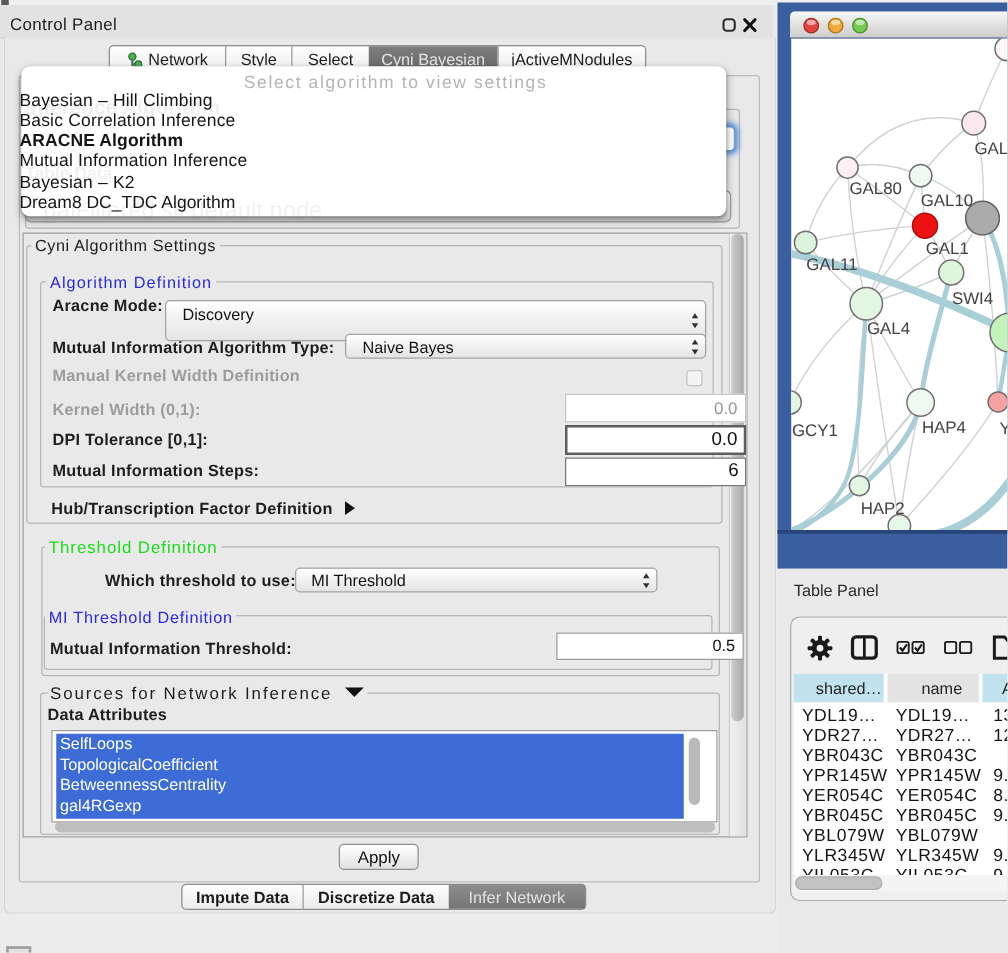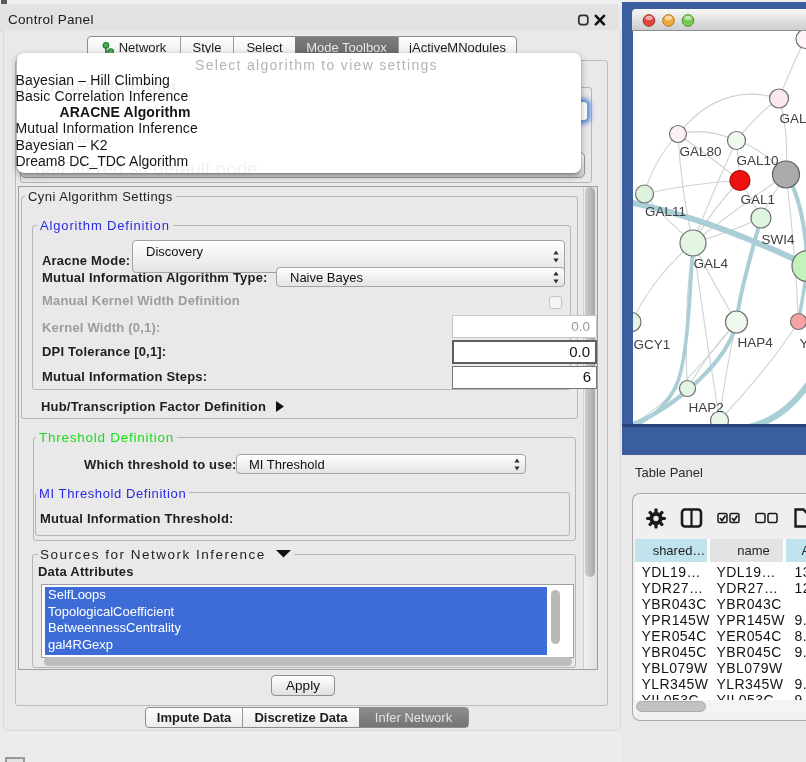--- a/index.html
+++ b/index.html
@@ -40,42 +40,42 @@
       <svg width="12" height="17" viewBox="0 0 12 17" style="margin-right:5px;margin-top:3px;">
         <path d="M3.9 5 L3.9 15.3 L8.6 15.3 M3.9 10.5 L8.6 10.5" stroke="#5c6270" stroke-width="1.7" fill="none"></path>
         <circle cx="3.9" cy="4.3" r="2.8" fill="#4caf50" stroke="#1f7a2d" stroke-width="1.1"></circle>
         <circle cx="8.7" cy="10.4" r="2.7" fill="#4caf50" stroke="#1f7a2d" stroke-width="1.1"></circle>
         <circle cx="8.7" cy="15.5" r="2.7" fill="#4caf50" stroke="#1f7a2d" stroke-width="1.1"></circle>
       </svg>
       <span>Network</span>
     </div>
     <div style="width:53px;display:flex;align-items:center;justify-content:center;border-right:1px solid #9a9a9a;">Style</div>
     <div style="width:61px;display:flex;align-items:center;justify-content:center;">Select</div>
-    <div style="width:103px;display:flex;align-items:center;justify-content:center;background:linear-gradient(#7d7d7d,#676767);color:#e6e6e6;">Mode Toolbox</div>
+    <div style="width:103px;display:flex;align-items:center;justify-content:center;background:linear-gradient(#7d7d7d,#676767);color:#e6e6e6;">Cyni Bayesian</div>
     <div style="flex:1;display:flex;align-items:center;justify-content:center;border-left:1px solid #9a9a9a;">jActiveMNodules</div>
   </div>
 
   <div class="abs" style="left:15px;top:60px;width:593px;height:646px;border:1px solid #bdbdbd;border-radius:3px;background:#e9e9e9;"></div>
 
   <div class="abs" style="left:20px;top:87px;width:572px;height:96px;border:1px solid #b6b6b6;border-radius:3px;"></div>
   <div class="abs" style="left:25px;top:100px;width:563.5px;height:22px;border:2px solid #6f9fd8;border-radius:5px;background:#fff;box-shadow:0 0 4px 2px rgba(85,135,215,0.8);"></div>
   <div class="abs" style="left:20px;top:152px;width:565px;height:26px;border-radius:5px;border:1px solid #9a9a9a;background:linear-gradient(#ffffff,#ececec 60%,#d2d2d2);"></div>
 
   <div class="abs" style="left:17.5px;top:186px;width:580.5px;height:484px;border:1px solid #9f9f9f;background:#e9e9e9;"></div>
 
   <div class="abs" style="left:583px;top:187px;width:14px;height:482px;background:linear-gradient(to right,#efefef,#e2e2e2);border-left:1px solid #d0d0d0;"></div>
   <div class="abs" style="left:584.5px;top:187px;width:10px;height:390px;border-radius:5px;background:linear-gradient(to right,#cdcdcd,#a8a8a8);"></div>
 
   <div class="abs grp" style="left:21px;top:196px;width:557px;height:223px;"></div>
   <div class="abs" style="left:25px;top:189px;background:#e9e9e9;padding:0 3px;font-size:13px;letter-spacing:0.45px;color:#1e1e1e;">Cyni Algorithm Settings</div>
 
   <div class="abs grp" style="left:32px;top:225px;width:539px;height:165px;"></div>
   <div class="abs" style="left:37px;top:218px;background:#e9e9e9;padding:0 3px;font-size:13px;letter-spacing:0.85px;color:#2a2ae0;">Algorithm Definition</div>
 
-  <div class="abs lbl" style="left:42px;top:253px;">Aracne Mode:</div>
+  <div class="abs lbl" style="left:42px;top:237px;">Aracne Mode:</div>
   <div class="abs combo" style="left:132px;top:240px;width:433px;height:33px;">
     <span style="position:absolute;left:13px;top:3px;">Discovery</span>
     <svg class="abs" style="right:5px;top:50%;margin-top:-6.5px;" width="6" height="13" viewBox="0 0 6 13">
       <path d="M3 0.5 L5.6 4.5 L0.4 4.5 Z" fill="#2e2e2e"></path>
         <path d="M3 12.5 L5.6 8.5 L0.4 8.5 Z" fill="#2e2e2e"></path>
     </svg>
   </div>
 
   <div class="abs lbl" style="left:42px;top:270px;">Mutual Information Algorithm Type:</div>
   <div class="abs combo" style="left:276px;top:267px;width:289px;height:20px;">
@@ -112,20 +112,21 @@
     <span style="position:absolute;left:12px;top:2px;">MI Threshold</span>
     <svg class="abs" style="right:5px;top:50%;margin-top:-6.5px;" width="6" height="13" viewBox="0 0 6 13">
       <path d="M3 0.5 L5.6 4.5 L0.4 4.5 Z" fill="#2e2e2e"></path>
         <path d="M3 12.5 L5.6 8.5 L0.4 8.5 Z" fill="#2e2e2e"></path>
     </svg>
   </div>
 
   <div class="abs" style="left:35px;top:492px;width:535px;height:44px;border:1px solid #b6b6b6;border-radius:3px;"></div>
   <div class="abs" style="left:36px;top:486px;background:#e9e9e9;padding:0 3px;font-size:13px;letter-spacing:0.6px;color:#2a2ae0;">MI Threshold Definition</div>
   <div class="abs lbl" style="left:40px;top:511px;">Mutual Information Threshold:</div>
+  <div class="abs inp" style="left:417px;top:506px;width:150px;height:22px;border:1px solid #9a9a9a;line-height:20px;">0.5</div>
 
   <div class="abs" style="left:32px;top:554px;width:544px;height:114px;border:1px solid #b6b6b6;border-radius:3px;"></div>
   <div class="abs" style="left:38px;top:547px;background:#e9e9e9;padding:0 2px;font-size:13.5px;letter-spacing:1.5px;color:#1e1e1e;">Sources for Network Inference
     <svg width="17" height="9" viewBox="0 0 17 9" style="margin-left:4px;vertical-align:1px;">
         <path d="M1 1 L16 1 L8.5 8.5 Z" fill="#111"></path>
       </svg>
   </div>
   <div class="abs lbl" style="left:38px;top:564px;">Data Attributes</div>
 
   <div class="abs" style="left:41px;top:584px;width:533px;height:74px;border:1px solid #9f9f9f;background:#fff;overflow:hidden;">
@@ -147,21 +148,21 @@
 
   <div class="abs" style="left:16.5px;top:53px;width:564px;height:120px;background:#fff;border-radius:7px;
       box-shadow:0 3px 7px rgba(0,0,0,0.35), 0 1px 2px rgba(0,0,0,0.2);"></div>
   <div class="abs" style="left:195px;top:57px;font-size:14px;letter-spacing:1.3px;color:#b4b4b4;">Select algorithm to view settings</div>
   <div class="abs" style="left:20px;top:78px;font-size:16px;font-weight:bold;color:rgba(120,130,140,0.13);letter-spacing:0.3px;">Inference Algorithm</div>
   <div class="abs" style="left:20px;top:130px;font-size:14px;font-weight:bold;color:rgba(120,130,140,0.11);">Table Data</div>
   <div class="abs" style="left:35px;top:158px;font-size:19px;color:rgba(120,130,140,0.11);">galFiltered.sif default node</div>
   <div class="abs" style="left:15.5px;top:72px;font-size:14px;color:#151515;line-height:16.15px;letter-spacing:0.15px;white-space:nowrap;">
     Bayesian – Hill Climbing<br>
     Basic Correlation Inference<br>
-    <b style="letter-spacing:0.1px;padding-left:44px;">ARACNE Algorithm</b><br>
+    <b style="letter-spacing:0.1px;">ARACNE Algorithm</b><br>
     Mutual Information Inference<br>
     Bayesian – K2<br>
     <span style="letter-spacing:0;">Dream8 DC_TDC Algorithm</span>
   </div>
 
   <div class="abs" style="left:5px;top:757px;width:20px;height:10px;border:2px solid #9a9a9a;background:#e2e2e2;"></div>
 
   <div class="abs" style="left:622px;top:2px;width:184px;height:453px;background:#3b5e9e;"></div>
   <div class="abs" style="left:622px;top:424px;width:184px;height:3px;background:#27457a;"></div>
   <div class="abs" style="left:632px;top:9px;width:174px;height:22px;background:linear-gradient(#f7f7f7,#cdcdcd);border-bottom:1px solid #8f8f8f;border-radius:4px 0 0 0;"></div>

